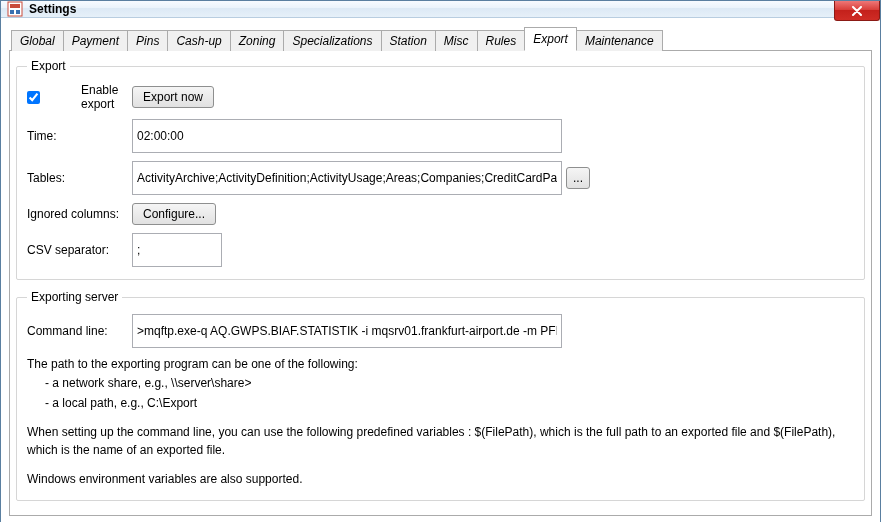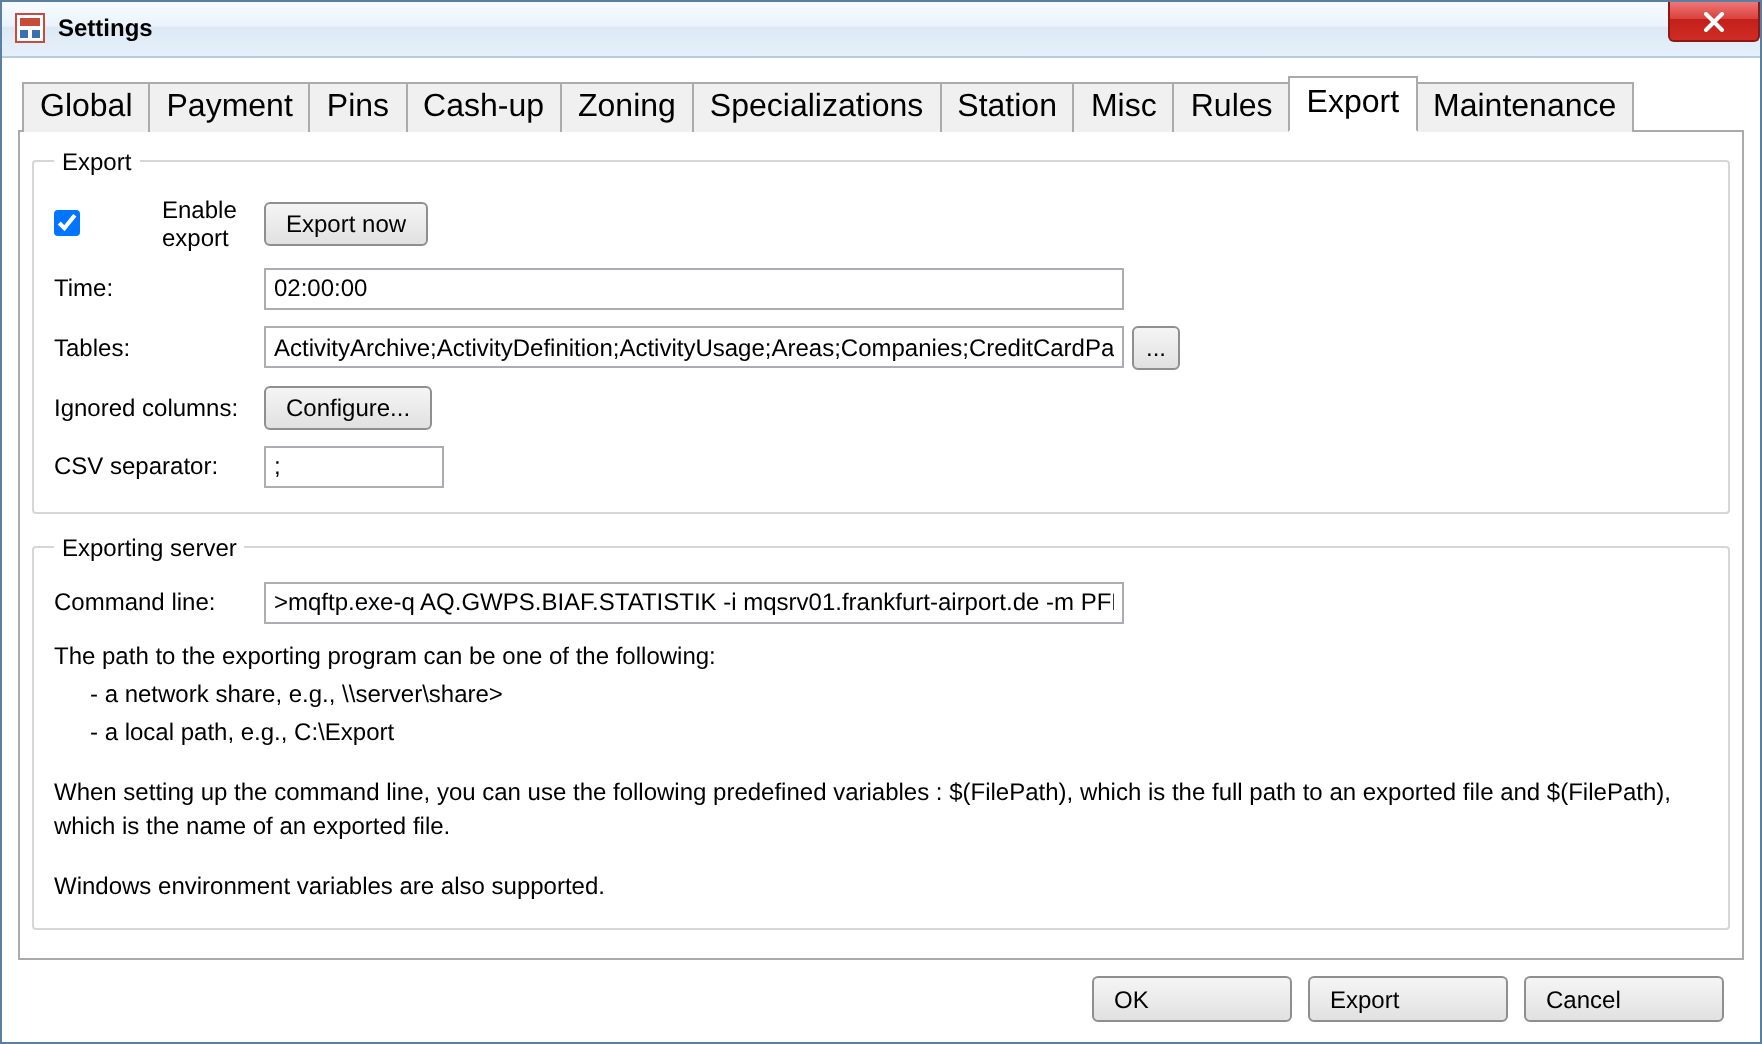--- a/index.html
+++ b/index.html
@@ -70,24 +70,25 @@
     align-items: flex-end;
     border-bottom: 1px solid #ababab;
     padding-left: 2px;
   }
   .tab {
     border: 1px solid #ababab;
     border-bottom: none;
     background: #fff;
     padding: 3px 8px;
     margin-right: -1px;
-    font-size: 16px;
+    font-size: 12px;
     position: relative;
     top: 1px;
     cursor: default;
+    font-style: italic;
   }
   .tab.active {
     background: #fff;
     border-bottom: 1px solid #fff;
     z-index: 2;
     padding-top: 4px;
     padding-bottom: 4px;
     top: 1px;
   }
   .tab:not(.active) {
@@ -114,21 +115,21 @@
     display: flex;
     align-items: center;
     margin-bottom: 8px;
   }
   .row .lbl {
     width: 105px;
     flex: 0 0 auto;
   }
   input[type="text"].field {
     border: 1px solid #abadb3;
-    height: 21px;
+    height: 34px;
     padding: 1px 4px;
     font-family: inherit;
     font-size: 12px;
     background: #fff;
   }
   .btn {
     border: 1px solid #8e8f8f;
     background: linear-gradient(to bottom, #f5f5f5, #e1e1e1);
     padding: 2px 10px;
     font-family: inherit;

